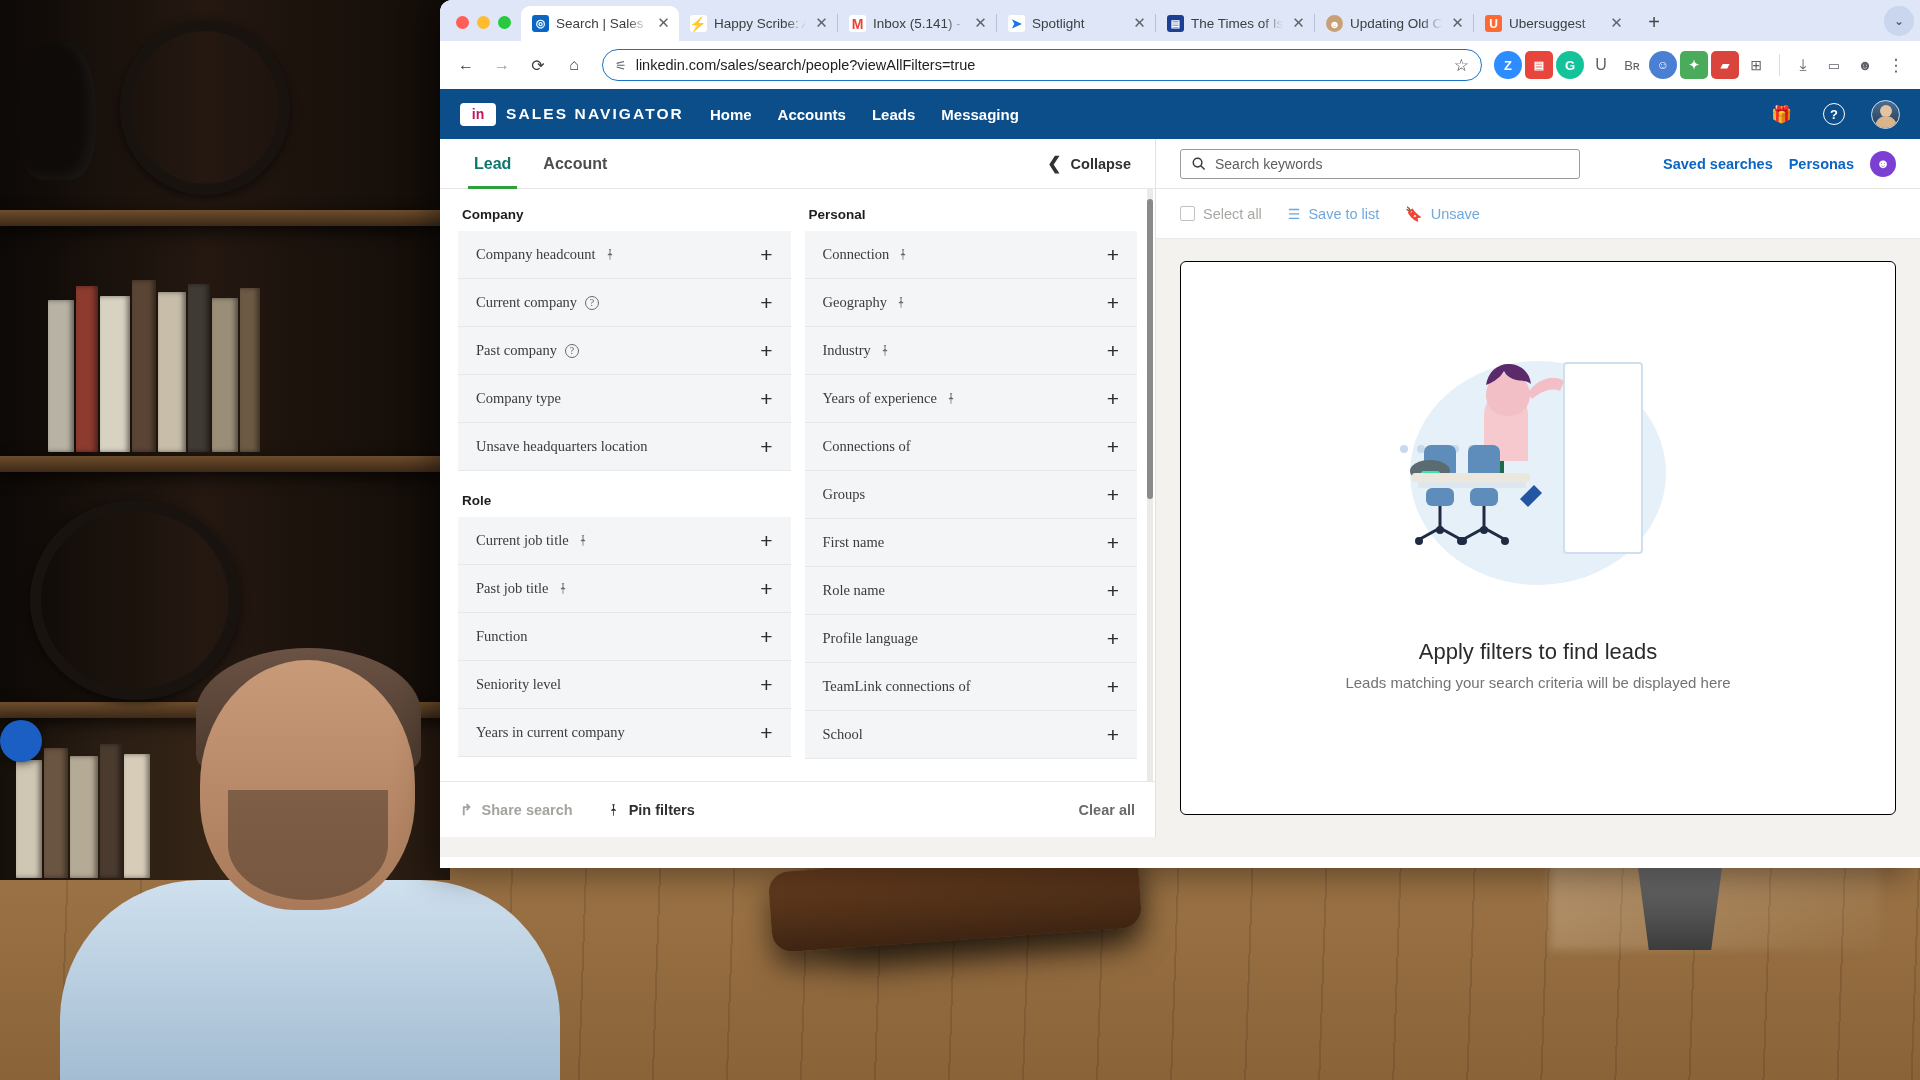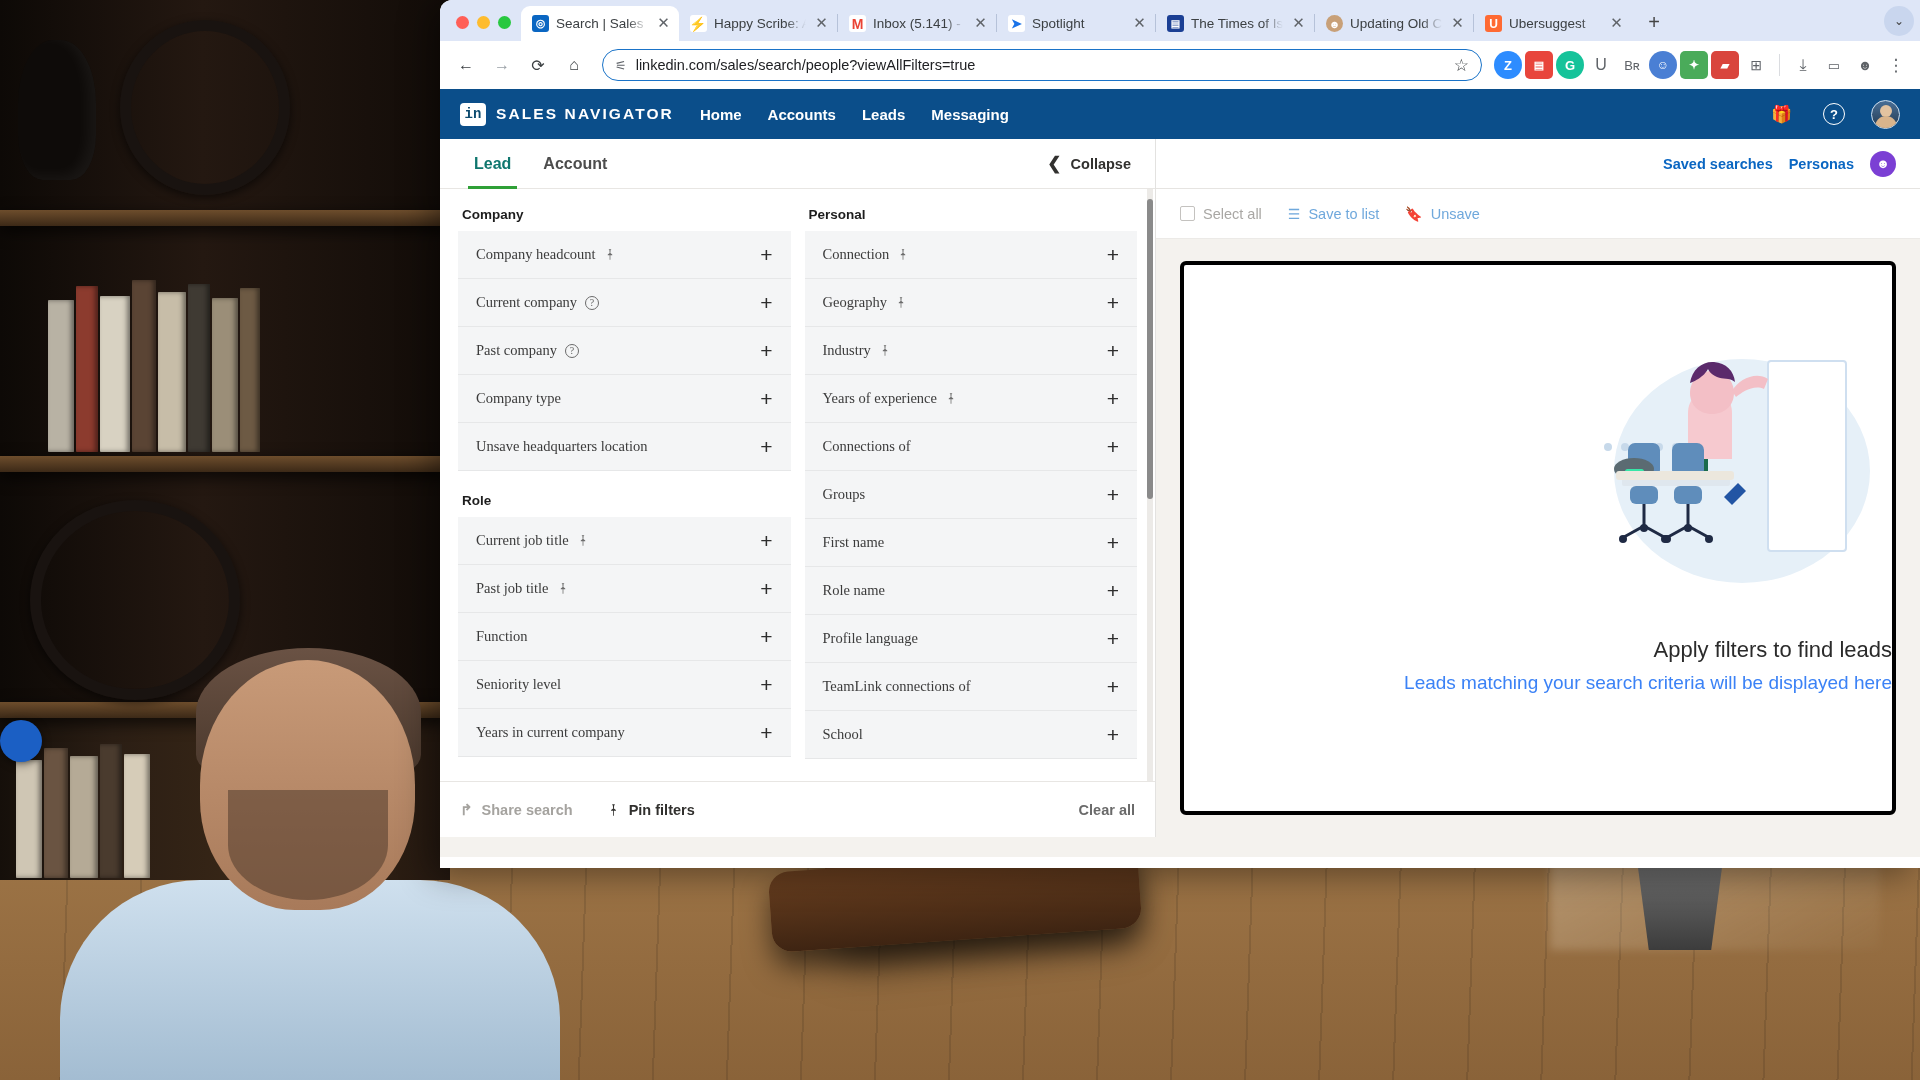--- a/index.html
+++ b/index.html
@@ -176,24 +176,24 @@
   .ext-plain { color: #5f6368; background: none; font-size: 16px; font-weight: 400; }
   .vline { width: 1px; height: 22px; background: #dadce0; margin: 0 6px; }
 
   
   .li-nav {
     height: 50px; background: #0b4e8a;
     display: flex; align-items: center; padding: 0 20px; gap: 26px;
   }
   .li-logo { display: flex; align-items: center; gap: 10px; }
   .li-mark {
-    width: 26px; height: 23px; background: #fff; border-radius: 4px;
-    color: #0c4a6e; font-weight: 800; font-size: 14px;
+    width: 36px; height: 23px; background: #fff; border-radius: 4px;
+    color: #be185d; font-weight: 800; font-size: 14px;
     display: flex; align-items: center; justify-content: center;
-    font-family: Liberation Mono, monospace;
+    font-family: Liberation Sans, sans-serif;
   }
   .li-word { color: #fff; font-size: 15.5px; letter-spacing: 2.1px; font-weight: 600; }
   .li-link { color: #fff; font-size: 15px; font-weight: 600; }
   .li-spacer { flex: 1; }
   .li-ico { color: #fff; display: flex; align-items: center; justify-content: center; width: 30px; height: 30px; }
   .li-avatar {
     width: 29px; height: 29px; border-radius: 50%;
     background: linear-gradient(180deg,#4a6f96,#223a52); border: 1px solid #cfe0f0;
     overflow: hidden; position: relative;
   }
@@ -289,26 +289,26 @@
   .results-actions {
     height: 50px; background: #fff; display: flex; align-items: center;
     padding: 0 24px; gap: 26px; font-size: 14.5px; color: #a9a7a4;
     border-bottom: 1px solid #eceae7;
   }
   .chkbox { width: 15px; height: 15px; border: 1.5px solid #c4c2bf; border-radius: 2px; }
   .act { display: flex; align-items: center; gap: 8px; }
   .act.blue { color: #6fa8dc; }
 
   .empty-card {
-    margin: 22px 24px; background: #fff; border: 4px solid #000000; border-radius: 6px;
-    flex: 1; display: flex; flex-direction: column; align-items: flex-end;
+    margin: 22px 24px; background: #fff; border: 1px solid #000000; border-radius: 6px;
+    flex: 1; display: flex; flex-direction: column; align-items: center;
     justify-content: center; padding-bottom: 32px;
   }
   .empty-title { font-size: 22px; color: #2b2b2b; margin-top: 26px; }
-  .empty-sub { font-size: 19px; color: #3b82f6; margin-top: 9px; }
+  .empty-sub { font-size: 15px; color: #737373; margin-top: 9px; }
 
   .browser-bottom-pad { height: 20px; background: #f4f2ee; }
 </style>
 </head>
 <body>
 
 <div class="bg-scene">
   <div class="floor"></div>
   <div class="window-light"></div>
 
@@ -649,20 +649,27 @@
               <path d="M9.5 1h-3v1h.7l.3 4L5 8v1h2.5v6h1V9H11V8L8.5 6l.3-4h.7V1z"></path>
             </svg>
           <span>Pin filters</span>
         </div>
         <div class="clear-all">Clear all</div>
       </div>
     </div>
 
     <div class="results">
       <div class="results-head">
+        <div class="searchbox">
+          <svg width="15" height="15" viewBox="0 0 16 16" fill="none" stroke="#3b3b3b" stroke-width="1.6">
+              <circle cx="7" cy="7" r="4.6"></circle>
+              <path d="M10.5 10.5L14.5 14.5"></path>
+            </svg>
+          <span>Search keywords</span>
+        </div>
         <span style="flex:1"></span>
         <span class="head-link">Saved searches</span>
         <span class="head-link">Personas</span>
         <span class="persona-dot">☻</span>
       </div>
 
       <div class="results-actions">
         <div class="act">
           <span class="chkbox"></span>
           <span>Select all</span>

